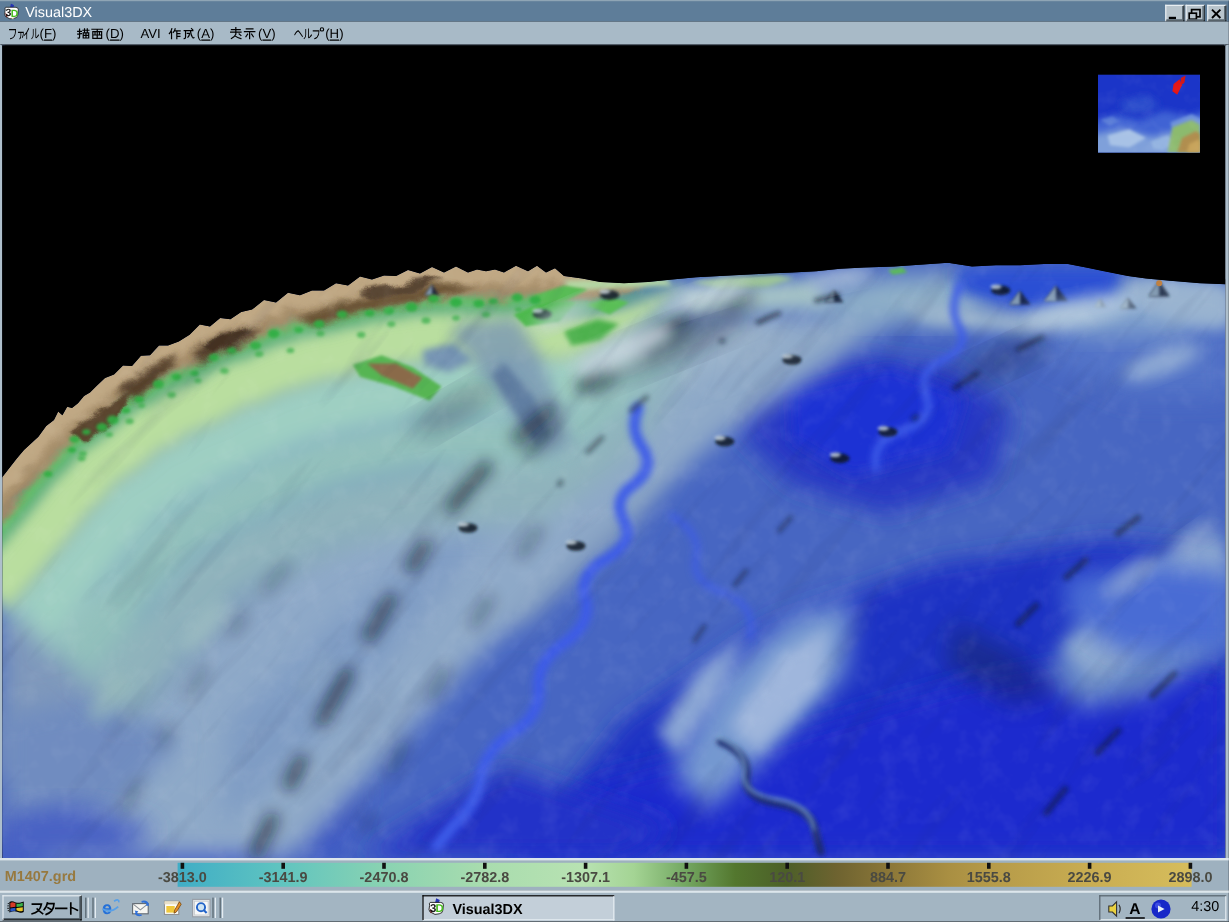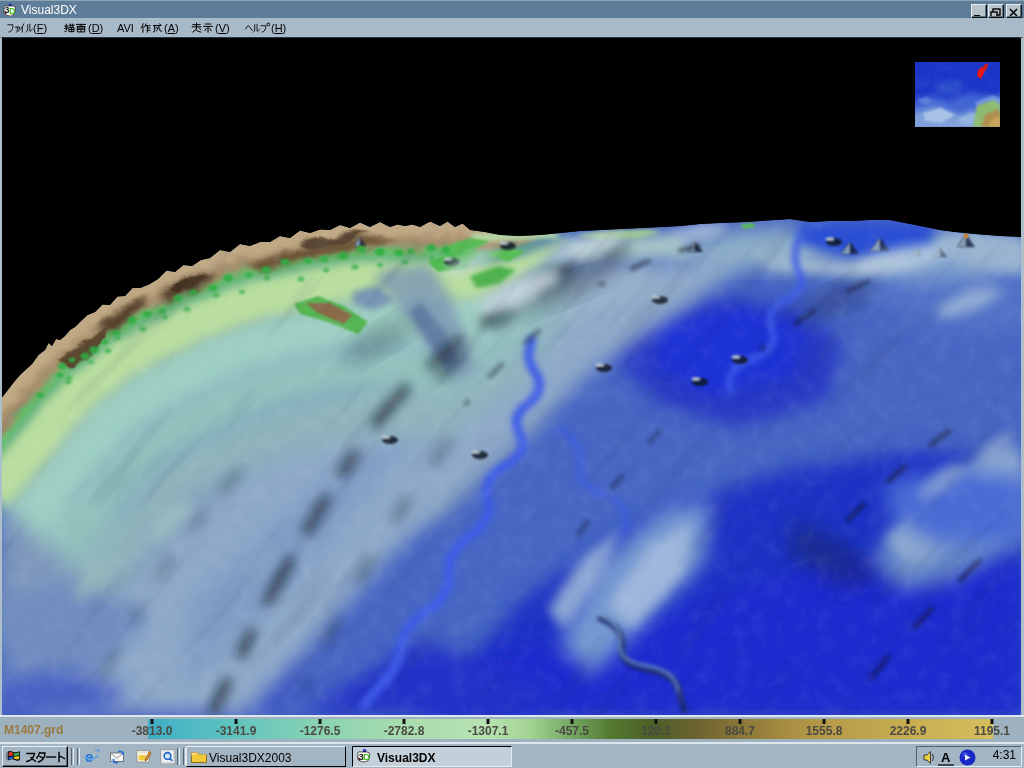--- a/index.html
+++ b/index.html
@@ -366,37 +366,37 @@
   </div>
 
   <div id="scalebar">
     <div id="grad"></div>
     <div id="grdname">M1407.grd</div>
     <div class="tick" style="left:152px"></div>
     <div class="sv" style="left:152px">-3813.0</div>
     <div class="tick" style="left:236px"></div>
     <div class="sv" style="left:236px">-3141.9</div>
     <div class="tick" style="left:320px"></div>
-    <div class="sv" style="left:320px">-1276.5</div>
+    <div class="sv" style="left:320px">-2470.8</div>
     <div class="tick" style="left:404px"></div>
     <div class="sv" style="left:404px">-2782.8</div>
     <div class="tick" style="left:488px"></div>
     <div class="sv" style="left:488px">-1307.1</div>
     <div class="tick" style="left:572px"></div>
     <div class="sv" style="left:572px">-457.5</div>
     <div class="tick" style="left:656px"></div>
     <div class="sv" style="left:656px">120.1</div>
     <div class="tick" style="left:740px"></div>
     <div class="sv" style="left:740px">884.7</div>
     <div class="tick" style="left:824px"></div>
     <div class="sv" style="left:824px">1555.8</div>
     <div class="tick" style="left:908px"></div>
     <div class="sv" style="left:908px">2226.9</div>
     <div class="tick" style="left:992px"></div>
-    <div class="sv" style="left:992px">1195.1</div>
+    <div class="sv" style="left:992px">2898.0</div>
   </div>
 
   <div id="taskbar">
     <div id="startbtn">
         <div class="in"></div>
         <svg width="64" height="19" viewBox="0 0 64 19" style="position:absolute;left:0;top:0">
           <g transform="translate(4,2.5)">
 <path d="M0.8,2.2 Q2.4,1.2 4.2,1.8 L6.2,2.5 Q8.2,3.1 10.2,2.5 L12.8,1.7 L12.8,10.6 Q11.2,11.5 9.2,10.9 L7.2,10.2 Q5.2,9.5 3.2,10.1 L0.8,10.9 Z" fill="#000"></path>
 <path d="M1.6,2.9 Q3,2.1 4.4,2.6 L5.9,3.1 L5.9,6.1 L1.6,6.7 Z" fill="#d43c28"></path>
 <path d="M6.7,3.4 Q8.3,3.9 10,3.4 L12,2.8 L12,5.8 L6.7,6.4 Z" fill="#3cb44a"></path>
@@ -442,27 +442,20 @@
 </g>
 <g transform="translate(160,3)">
 <rect x="0.5" y="0.5" width="14.5" height="14.5" fill="#e8eaec" stroke="#9aa0a8" stroke-width="1"></rect>
 <rect x="2" y="2" width="11.5" height="11.5" fill="#f8f8f8" stroke="#c8ccd0" stroke-width="0.8"></rect>
 <circle cx="7.5" cy="7" r="3.4" fill="#cfe4f4" stroke="#2464c8" stroke-width="1.6"></circle>
 <path d="M9.8,9.4 L12.2,11.8" stroke="#2464c8" stroke-width="1.8"></path>
 </g>
       </svg>
     <div class="qsep" style="left:177px"></div>
     <div class="qsep" style="left:183px"></div>
-    <div class="taskbtn" id="tb1" style="left:186px; width:160px;"><svg width="158" height="19" viewBox="0 0 158 19">
-          <g transform="translate(4,2.5)">
-<path d="M0.5,3 L0.5,13 L15.5,13 L15.5,5 L8,5 L6.5,3 Z" fill="#f0c838" stroke="#7a5a10" stroke-width="0.8"></path>
-<path d="M0.5,6 L5,4.6 L15.5,4.6 L15.5,5 L8,5 L6.5,3 L0.5,3 Z" fill="#fae088" stroke="none"></path>
-</g>
-<text x="22" y="14.5" font-family="Liberation Sans" font-size="12" fill="#000">Visual3DX2003</text>
-        </svg></div>
     <div class="taskbtn" id="tb2" style="left:352px; width:160px;"><svg width="158" height="19" viewBox="0 0 158 19">
           <g transform="translate(3,1)">
 <path d="M7.5,0.5 L10.5,2 L9.5,5 L6.5,4.5 Z" fill="#2634b4"></path>
 <path d="M2.5,4 Q1.5,4 2,6.5 L1.5,10 Q2,12.5 3.5,12.5 L6.5,14 L10,13.5 Q13,13 13,10.5 L13.5,6 Q13.5,4 11,4 Z" fill="#ffffff" stroke="#101010" stroke-width="0.7"></path>
 <path d="M2,9 L5,11.5 L3,13 Z" fill="#6e1616"></path>
 <text x="2.4" y="11.8" font-size="9.5" font-weight="bold" fill="#181818" font-family="Liberation Sans">3</text>
 <text x="7" y="12.3" font-size="9.5" font-weight="bold" fill="#46bc1c" font-family="Liberation Sans">D</text>
 </g>
 <text x="24" y="14.5" font-family="Liberation Sans" font-size="12" font-weight="bold" fill="#000">Visual3DX</text>
         </svg></div>
@@ -474,16 +467,16 @@
 <g transform="translate(24,2)">
 <text x="0" y="13" font-family="Liberation Sans" font-size="13" font-weight="bold" fill="#000">A</text>
 <path d="M-3,16 L13,16" stroke="#000" stroke-width="1.2"></path>
 </g>
 <g transform="translate(42,2)">
 <circle cx="8.5" cy="8.5" r="8" fill="#1828c8"></circle>
 <circle cx="6" cy="5.5" r="2.5" fill="#4858e8" opacity="0.8"></circle>
 <path d="M6,5.5 L11.5,8.5 L6,11.5 Z" fill="#e8f0f8"></path>
 </g>
         </svg></div>
-    <div id="clock">4:31</div>
+    <div id="clock">4:30</div>
   </div>
 
 </div>
 
 </body></html>

